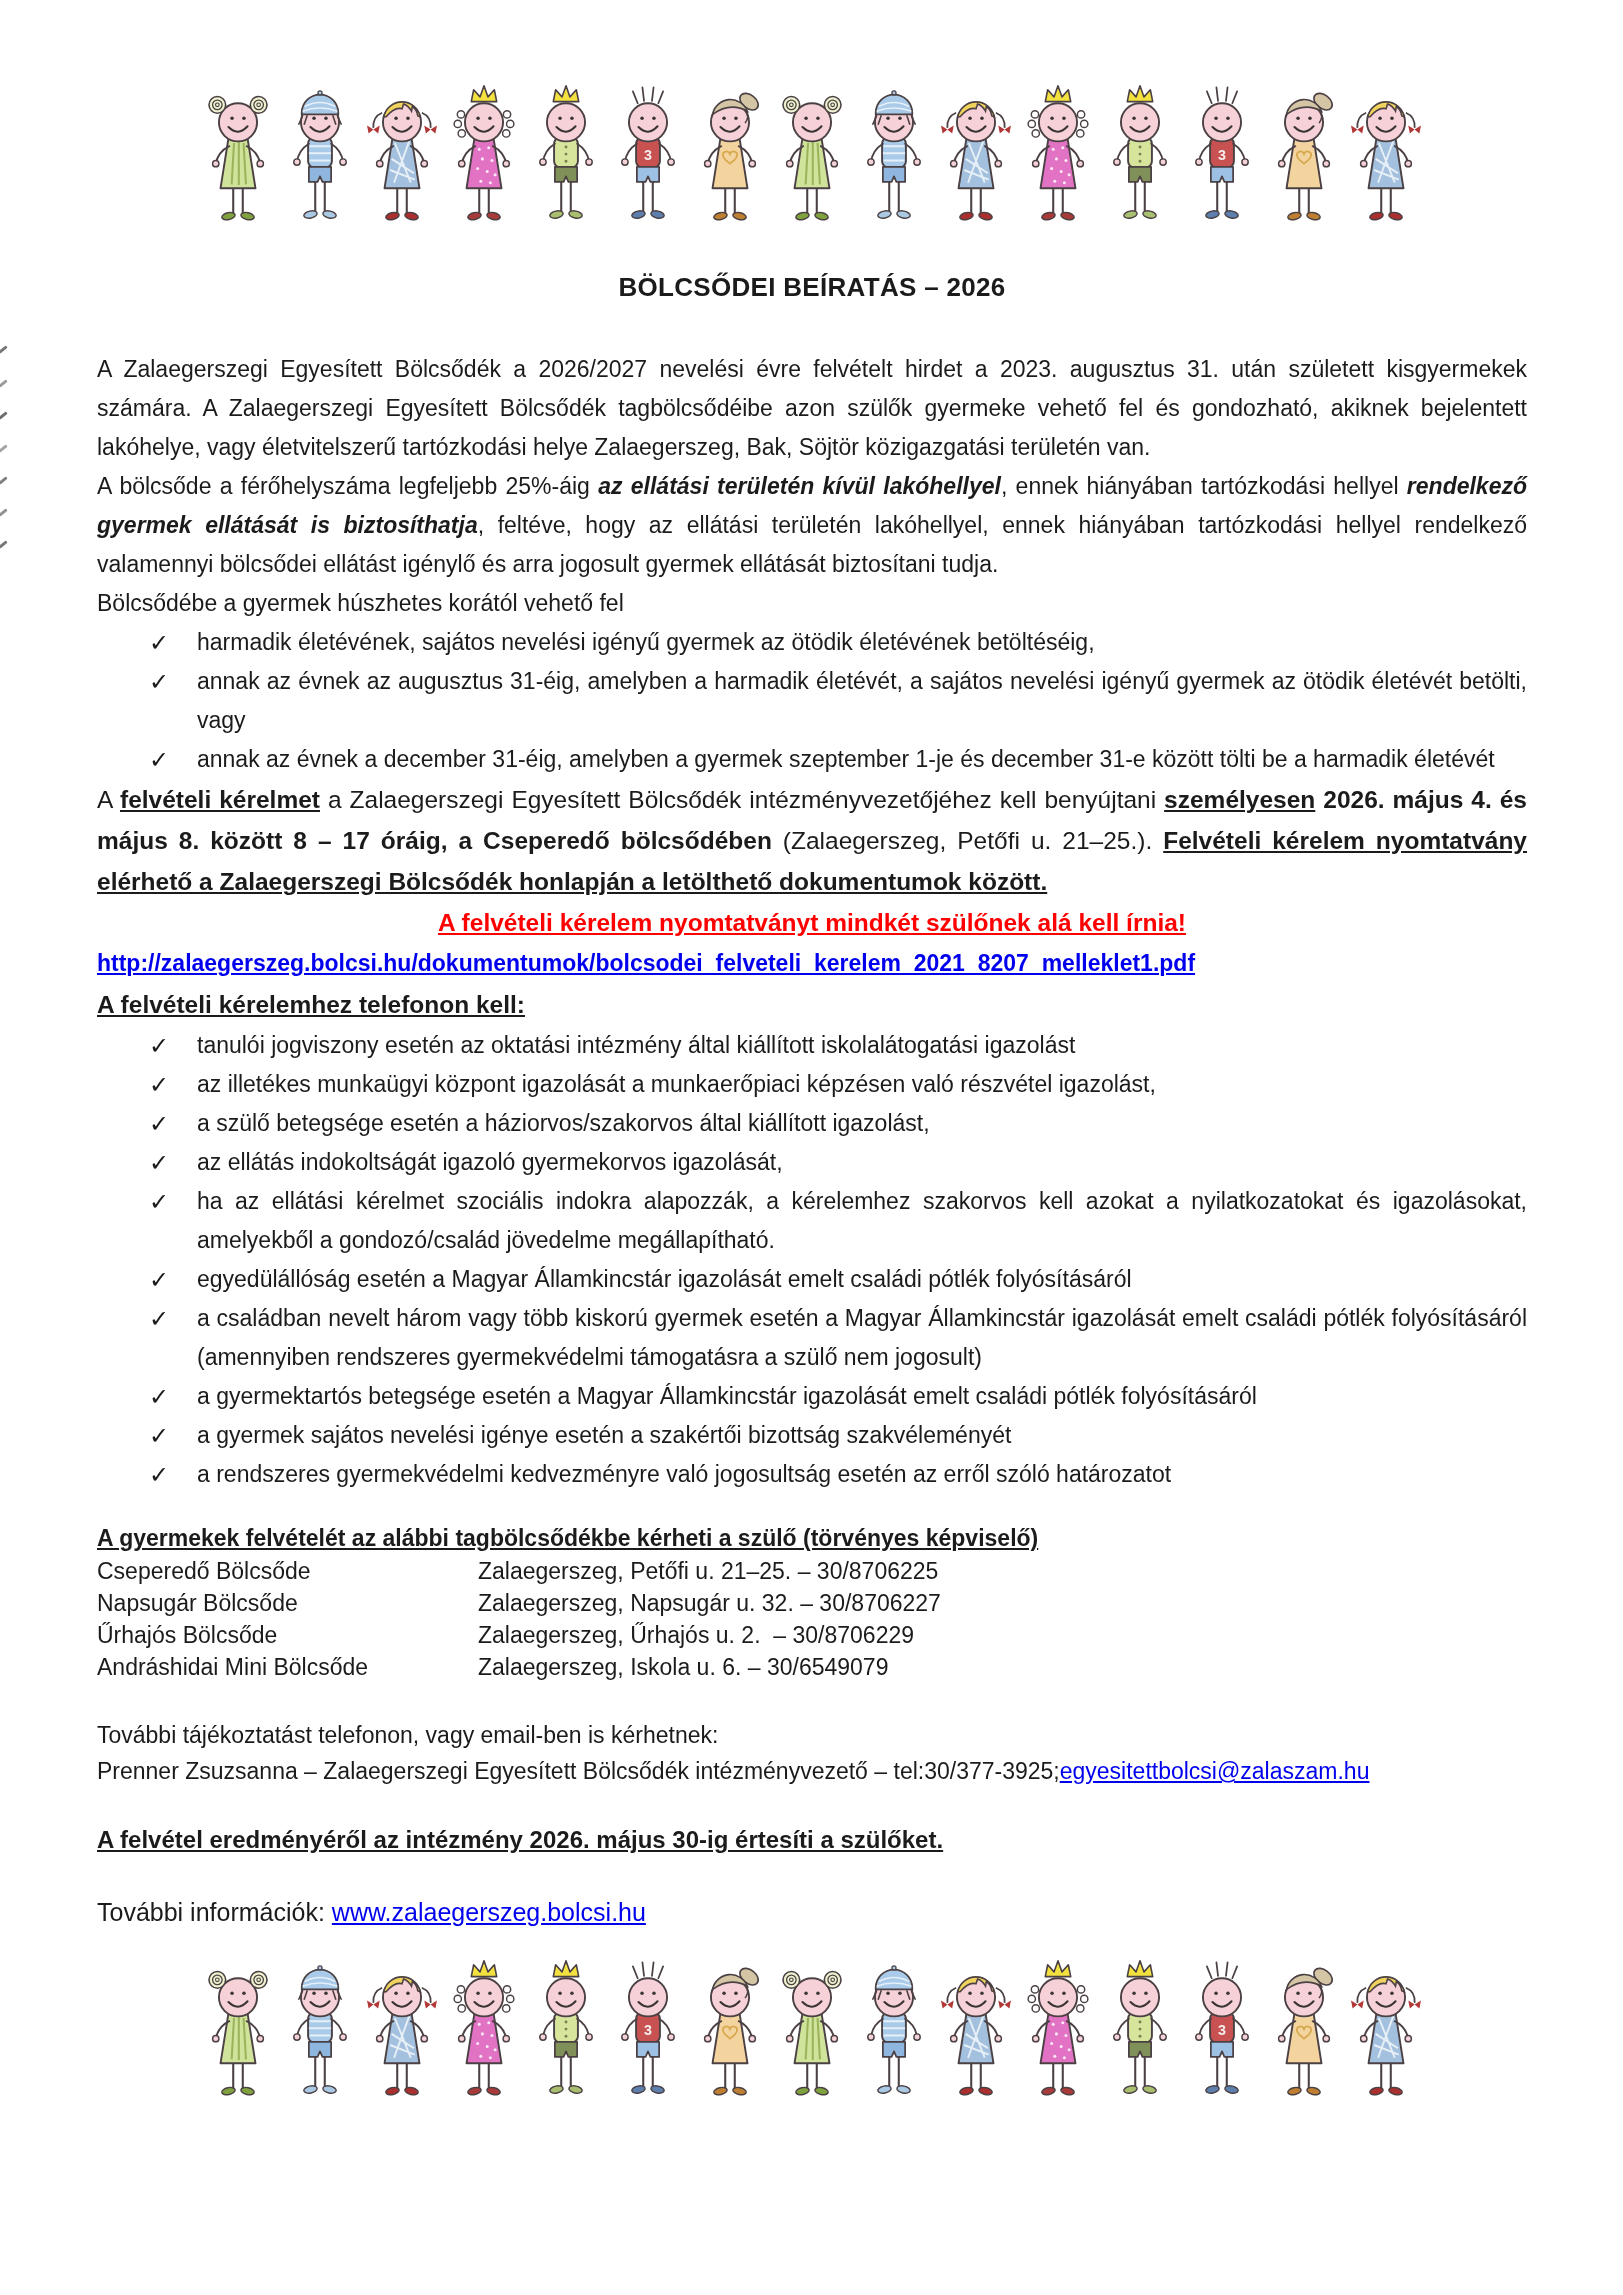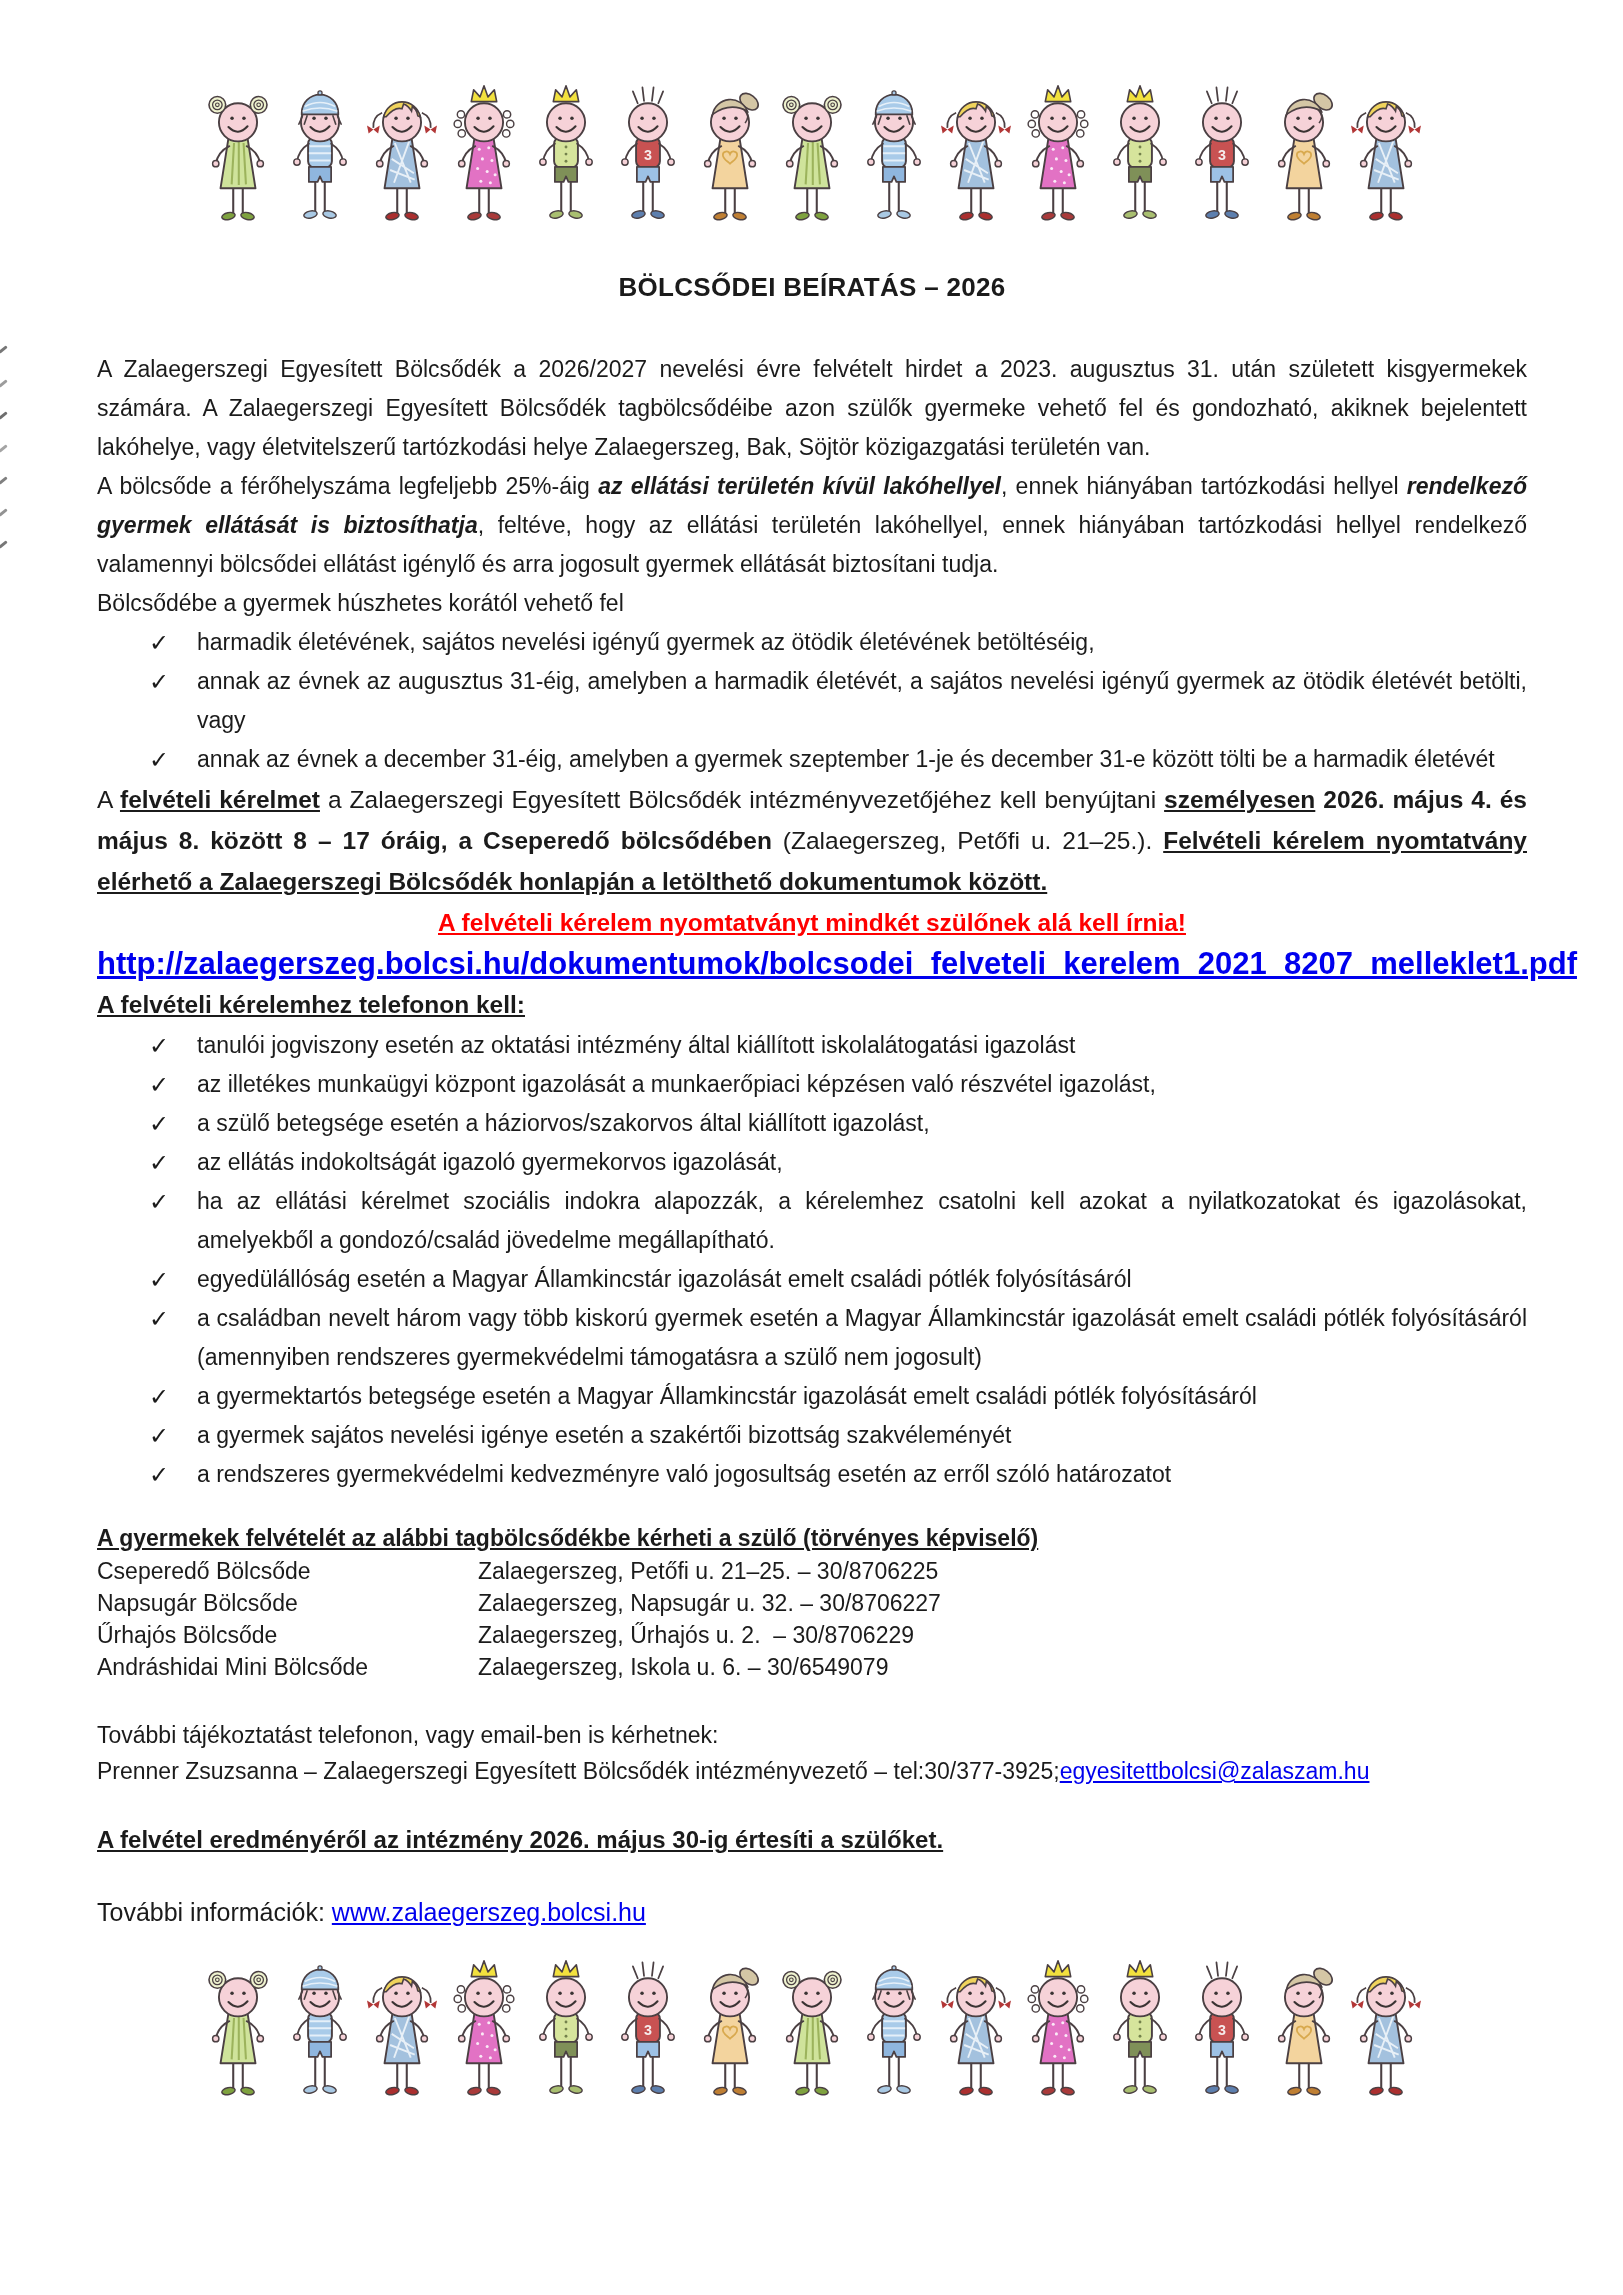--- a/index.html
+++ b/index.html
@@ -41,21 +41,21 @@
   .apply{font-size:24.5px;line-height:41px;text-align:justify;margin:0;}
   .b{font-weight:bold;}
   .bu{font-weight:bold;text-decoration:underline;}
   .bi{font-weight:bold;font-style:italic;}
 
   .red-notice{
     color:#ff0000;font-size:24.5px;font-weight:bold;
     text-decoration:underline;text-align:center;
     line-height:41px;margin:0;
   }
-  .pdf-line{font-size:31px;line-height:41px;margin:0;white-space:nowrap;}
+  .pdf-line{font-size:23px;line-height:41px;margin:0;white-space:nowrap;}
   a{color:#0000ee;text-decoration:underline;cursor:pointer;}
   .pdf-link{font-weight:bold;}
 
   .attach-heading{
     font-size:24.5px;font-weight:bold;text-decoration:underline;
     line-height:42px;margin:0;
   }
 
   .nursery-heading{
     font-size:23px;font-weight:bold;text-decoration:underline;
@@ -431,21 +431,21 @@
 
     <p class="pdf-line"><a class="pdf-link">http://zalaegerszeg.bolcsi.hu/dokumentumok/bolcsodei_felveteli_kerelem_2021_8207_melleklet1.pdf</a></p>
 
     <h2 class="attach-heading">A felvételi kérelemhez telefonon kell:</h2>
 
     <ul class="checklist attach">
       <li><span class="check">✓</span><span>tanulói jogviszony esetén az oktatási intézmény által kiállított iskolalátogatási igazolást</span></li>
       <li><span class="check">✓</span><span>az illetékes munkaügyi központ igazolását a munkaerőpiaci képzésen való részvétel igazolást,</span></li>
       <li><span class="check">✓</span><span>a szülő betegsége esetén a háziorvos/szakorvos által kiállított igazolást,</span></li>
       <li><span class="check">✓</span><span>az ellátás indokoltságát igazoló gyermekorvos igazolását,</span></li>
-      <li><span class="check">✓</span><span>ha az ellátási kérelmet szociális indokra alapozzák, a kérelemhez csatolni kell azokat a nyilatkozatokat és igazolásokat, amelyekből a gondozó/család jövedelme megállapítható.</span></li>
+      <li><span class="check">✓</span><span>ha az ellátási kérelmet szociális indokra alapozzák, a kérelemhez szakorvos kell azokat a nyilatkozatokat és igazolásokat, amelyekből a gondozó/család jövedelme megállapítható.</span></li>
       <li><span class="check">✓</span><span>egyedülállóság esetén a Magyar Államkincstár igazolását emelt családi pótlék folyósításáról</span></li>
       <li><span class="check">✓</span><span>a családban nevelt három vagy több kiskorú gyermek esetén a Magyar Államkincstár igazolását emelt családi pótlék folyósításáról (amennyiben rendszeres gyermekvédelmi támogatásra a szülő nem jogosult)</span></li>
       <li><span class="check">✓</span><span>a gyermektartós betegsége esetén a Magyar Államkincstár igazolását emelt családi pótlék folyósításáról</span></li>
       <li><span class="check">✓</span><span>a gyermek sajátos nevelési igénye esetén a szakértői bizottság szakvéleményét</span></li>
       <li><span class="check">✓</span><span>a rendszeres gyermekvédelmi kedvezményre való jogosultság esetén az erről szóló határozatot</span></li>
     </ul>
 
     <h2 class="nursery-heading">A gyermekek felvételét az alábbi tagbölcsődékbe kérheti a szülő (törvényes képviselő)</h2>
 
     <div class="nursery-table">

